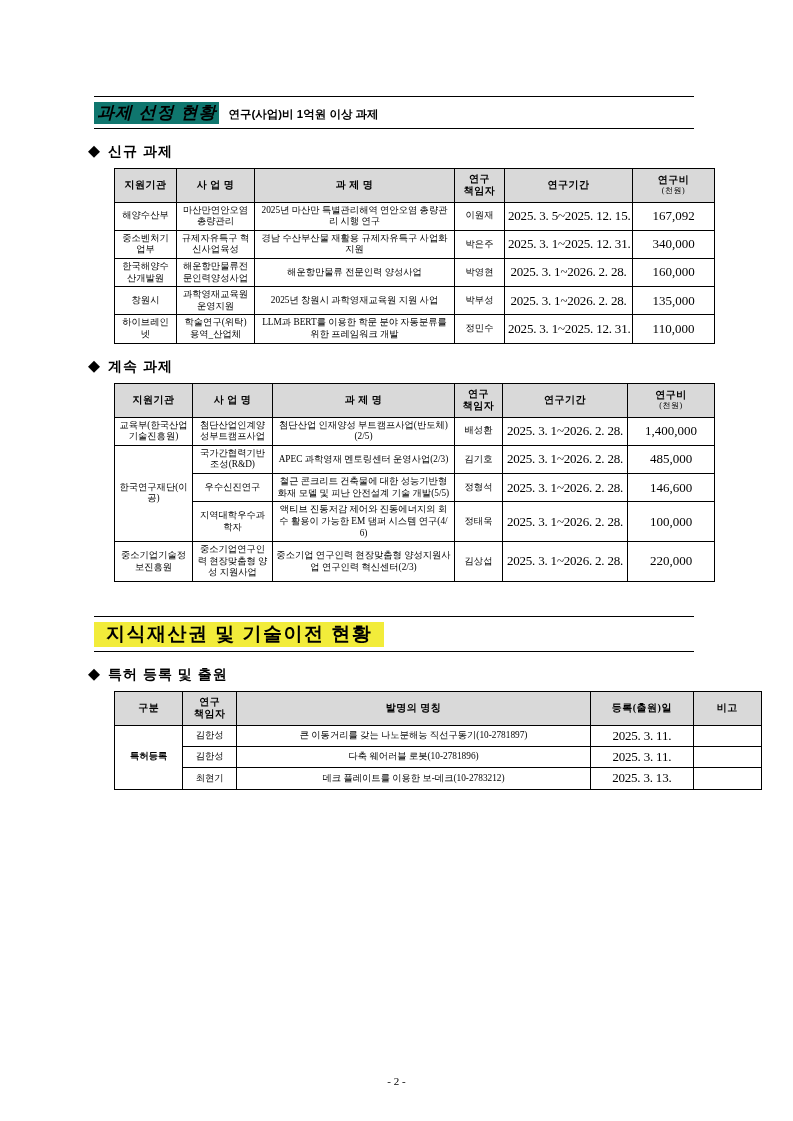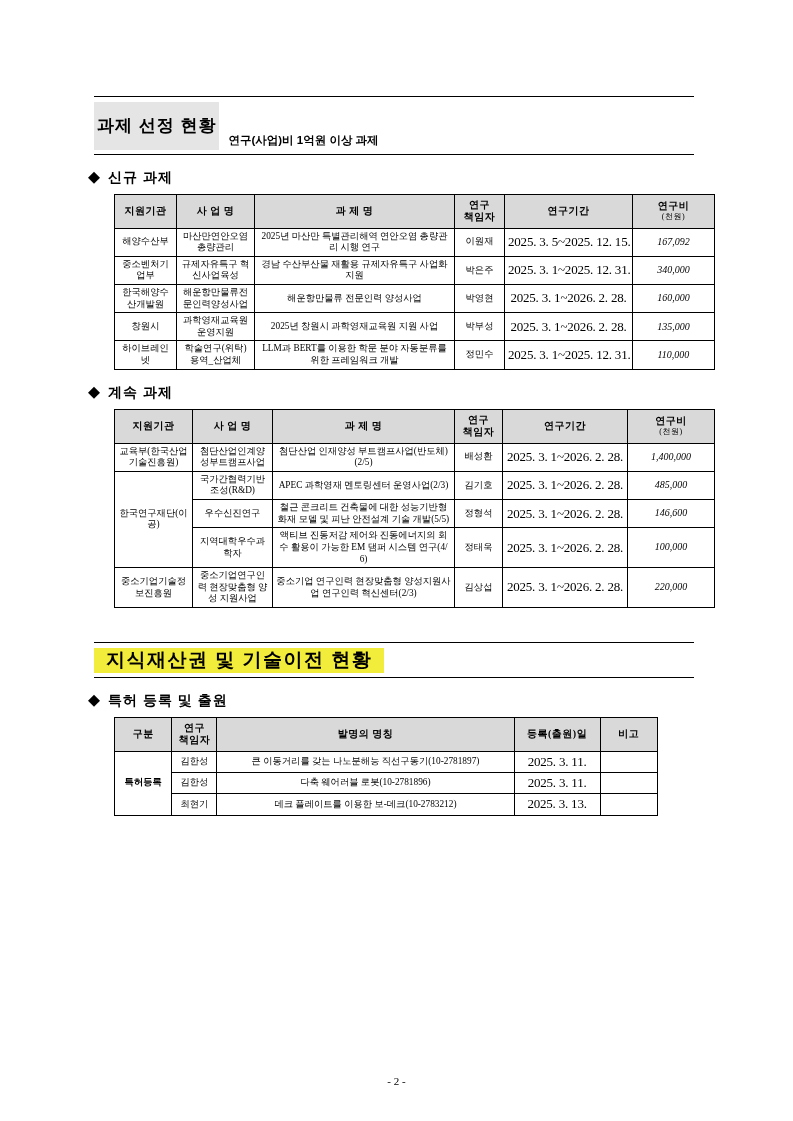--- a/index.html
+++ b/index.html
@@ -42,23 +42,24 @@
     display: flex;
     align-items: flex-end;
     gap: 9px;
     padding: 2px 0 2px 0;
   }
   .sec-title {
     font-family: "Liberation Sans", sans-serif;
     font-weight: bold;
     font-size: 17px;
     letter-spacing: 1px;
-    background: #e5e5e5;
-    padding: 14px 3px;
+    background: #0f766e;
+    padding: 1px 3px;
     line-height: 1.15;
+    font-style: italic;
   }
   .sec-sub {
     font-family: Liberation Sans, sans-serif;
     font-size: 11.5px;
     font-weight: bold;
     padding-bottom: 2px;
   }
 
   
   .sub-head {
@@ -101,21 +102,21 @@
   }
   table.doc thead th .small {
     font-size: 8px;
     font-weight: normal;
     display: block;
   }
   td.left {
     text-align: left;
     padding-left: 5px;
   }
-  td.nowrapnum { white-space: nowrap; font-size: 10px; font-style: italic; }
+  td.nowrapnum { white-space: nowrap; font-size: 13px; }
   td.period { white-space: nowrap; font-size: 13px; letter-spacing: -0.2px;}
 
   
   .t-new { width: 600px; }
   .t-new col.c1 { width: 62px; }
   .t-new col.c2 { width: 78px; }
   .t-new col.c3 { width: 200px; }
   .t-new col.c4 { width: 50px; }
   .t-new col.c5 { width: 128px; }
   .t-new col.c6 { width: 82px; }
@@ -123,21 +124,21 @@
   
   .t-cont { width: 600px; }
   .t-cont col.c1 { width: 78px; }
   .t-cont col.c2 { width: 80px; }
   .t-cont col.c3 { width: 182px; }
   .t-cont col.c4 { width: 48px; }
   .t-cont col.c5 { width: 125px; }
   .t-cont col.c6 { width: 87px; }
 
   
-  .t-pat { width: 544px; margin-left: 64px; }
+  .t-pat { width: 648px; margin-left: 64px; }
   .t-pat col.c1 { width: 56px; }
   .t-pat col.c2 { width: 44px; }
   .t-pat col.c3 { width: 290px; }
   .t-pat col.c4 { width: 84px; }
   .t-pat col.c5 { width: 56px; }
 
   .sec2-wrap { margin-top: 34px; }
   .sec2-title {
     font-family: "Liberation Sans", sans-serif;
     font-weight: bold;

